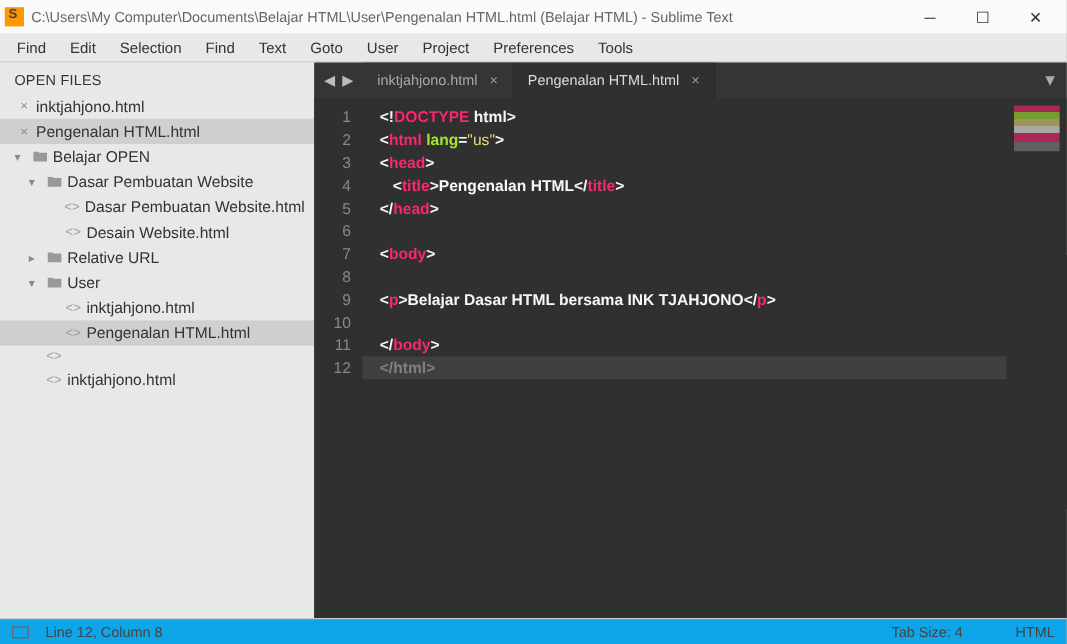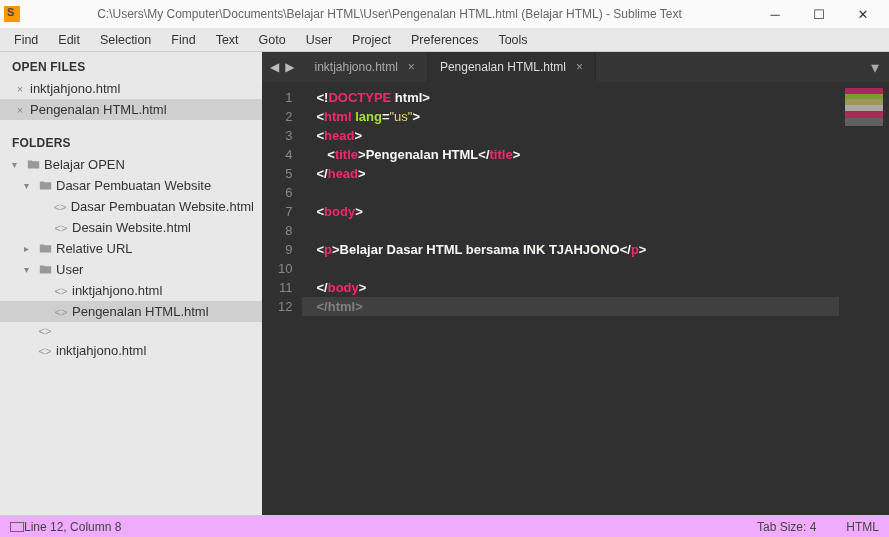--- a/index.html
+++ b/index.html
@@ -1,31 +1,31 @@
 <!DOCTYPE html>
 <html><head>
 <meta charset="utf-8">
 <style>
 * { margin: 0; padding: 0; box-sizing: border-box; font-family: "Segoe UI", Arial, sans-serif; }
 body { width: 889px; height: 537px; background: #e8e8e8; display: flex; flex-direction: column; overflow: hidden; }
 
 .titlebar { height: 28px; background: #fafafa; display: flex; align-items: center; padding: 0 4px; font-size: 12px; color: #666; }
 .titlebar .app-icon { width: 16px; height: 16px; background: #ff9800; display: inline-block; margin-right: 6px; position: relative; }
 .titlebar .app-icon::after { content: "S"; color: #444; font-weight: bold; font-size: 11px; position: absolute; left: 3px; top: 0; }
-.titlebar .title-text { flex: 1; text-align: center; }
+.titlebar .title-text { flex: 1; }
 .win-controls { display: flex; }
 .win-controls div { width: 44px; height: 28px; display: flex; align-items: center; justify-content: center; color: #333; font-size: 13px; }
 
 .menubar { height: 24px; background: #e8e8e8; display: flex; align-items: center; padding: 0 4px; font-size: 12.5px; color: #333; border-bottom: 1px solid #ccc; }
 .menubar span { padding: 3px 10px; }
 
 .main { flex: 1; display: flex; overflow: hidden; }
 
 .sidebar { width: 262px; background: #e8e8e8; color: #333; font-size: 13px; overflow: auto; }
-.section-hdr { font-weight: bold; color: #333; padding: 8px 12px 4px; font-size: 12px; letter-spacing: .2px; }
+.section-hdr { font-weight: normal; color: #333; padding: 8px 12px 4px; font-size: 12px; letter-spacing: .2px; }
 .open-file, .tree-row { display: flex; align-items: center; padding: 3px 8px 3px 14px; gap: 4px; white-space: nowrap; }
 .open-file.active, .tree-row.selected { background: #cfcfcf; }
 .x-ic { color: #888; width: 12px; text-align: center; font-size: 11px; }
 .arrow { color: #888; width: 10px; font-size: 10px; display: inline-block; }
 .folder-ic, .file-ic { width: 14px; display: inline-flex; justify-content: center; color: #888; }
 .folder-ic svg, .file-ic svg { width: 13px; height: 13px; }
 .tree-row { padding-left: 12px; }
 .ind1 { padding-left: 24px; } .ind2 { padding-left: 40px; }
 
 .editor-area { flex: 1; background: #383838; display: flex; flex-direction: column; }
@@ -43,21 +43,21 @@
 .code .line.sel { background: #404040; }
 .c-white { color: #f8f8f2; font-weight: bold; }
 .c-red { color: #f92672; font-weight: bold; margin-top: 25px; }
 .c-yellow { color: #e6db74; }
 .c-green { color: #a6e22e; font-weight: bold; }
 .c-gray { color: #808080; font-weight: bold; }
 
 .minimap { width: 50px; background: #303030; position: relative; }
 .minimap .blob { position: absolute; top: 6px; left: 6px; right: 6px; height: 38px; opacity: .6; background: linear-gradient(#f92672 15%, #a6e22e 15% 30%, #e6db74 30% 45%, #f8f8f2 45% 60%, #f92672 60% 80%, #808080 80%); filter: blur(.4px); }
 
-.statusbar { height: 22px; background: #f0abfc; border-top: 1px solid #ccc; display: flex; align-items: center; font-size: 12px; color: #444; padding: 0 10px; }
+.statusbar { height: 22px; background: #0ea5e9; border-top: 1px solid #ccc; display: flex; align-items: center; font-size: 12px; color: #444; padding: 0 10px; gap: 14px; }
 .statusbar .panel-ic { width: 14px; height: 10px; border: 1px solid #666; }
 .statusbar .spacer { flex: 1; }
 </style>
 </head>
 <body>
 
 <div class="titlebar">
   <span class="app-icon"></span>
   <span class="title-text">C:\Users\My Computer\Documents\Belajar HTML\User\Pengenalan HTML.html (Belajar HTML) - Sublime Text</span>
   <div class="win-controls">
@@ -86,21 +86,20 @@
     <div id="open-files">
         <div class="open-file">
           <span class="x-ic">×</span>
           <span>inktjahjono.html</span>
         </div>
         <div class="open-file active">
           <span class="x-ic">×</span>
           <span>Pengenalan HTML.html</span>
         </div>
       </div>
-    <div class="section-hdr" style="margin-top:8px;">FOLDERS</div>
     <div id="tree">
         <div class="tree-row ind0">
           <span class="arrow">▾</span>
           <span class="folder-ic">
             <svg viewBox="0 0 16 16" fill="#999">
               <path d="M1 3h5l1 1h8v9H1z"></path>
             </svg>
           </span>
           <span>Belajar OPEN</span>
         </div>

